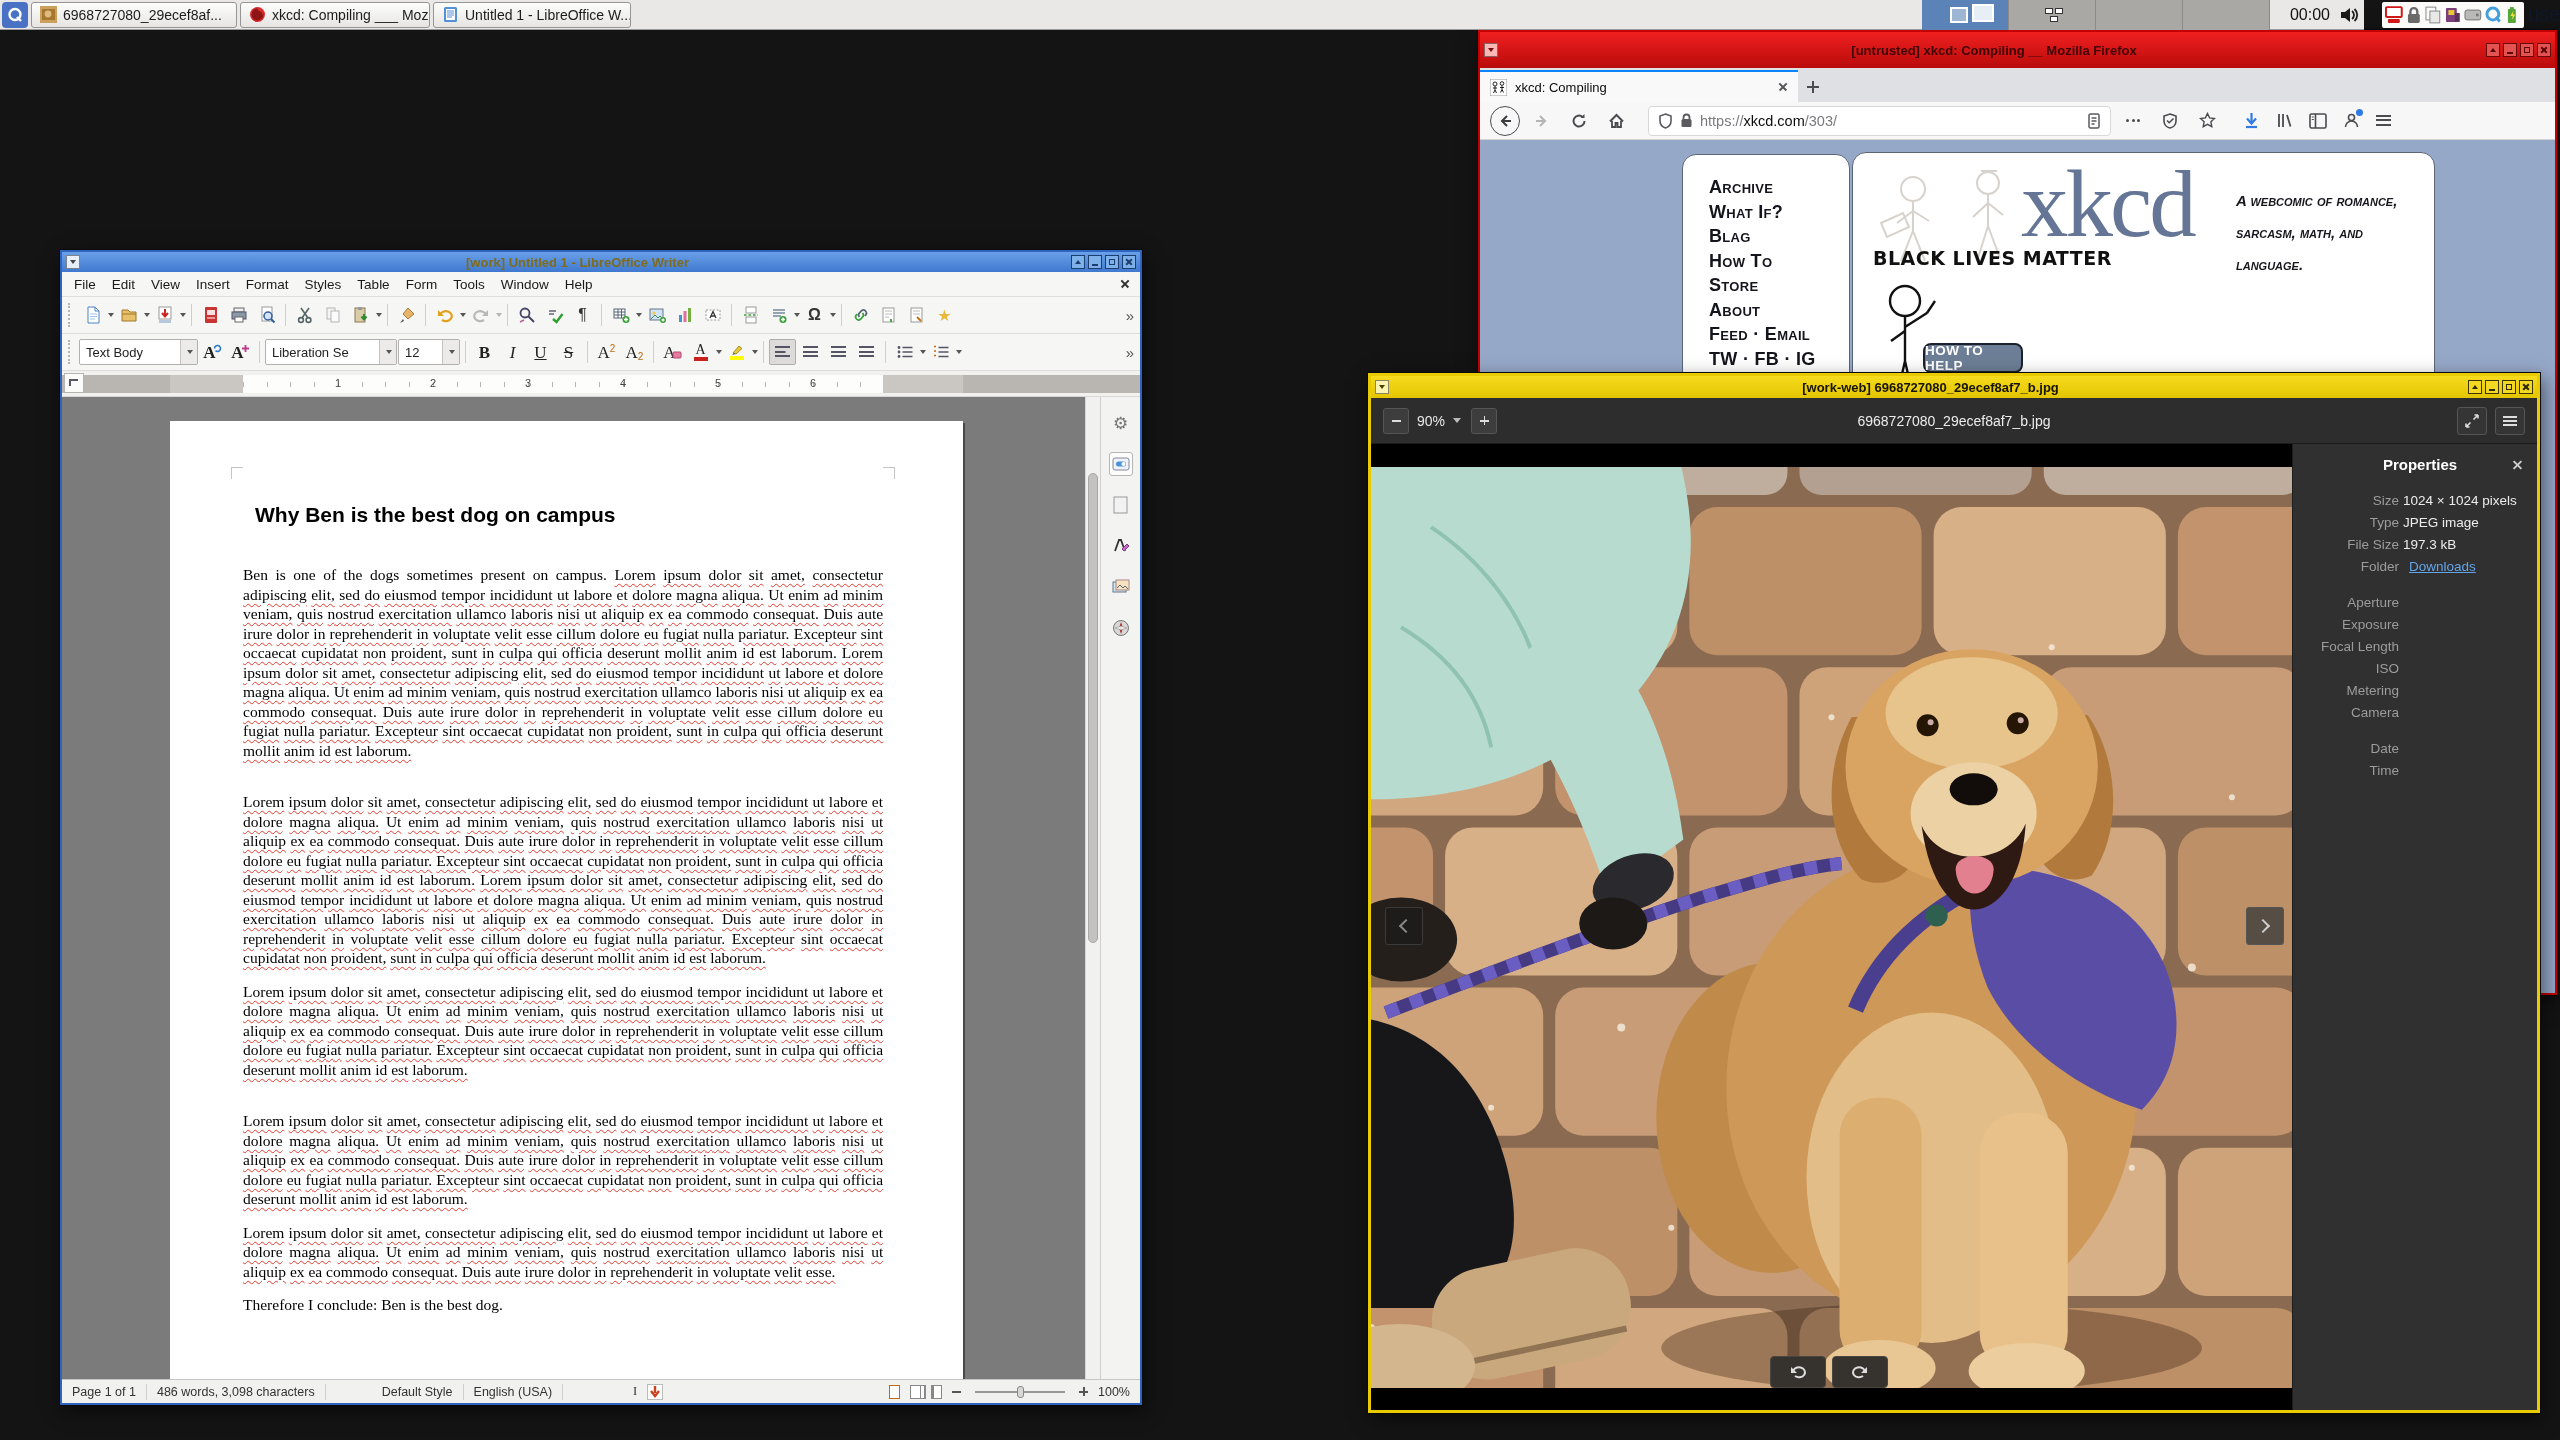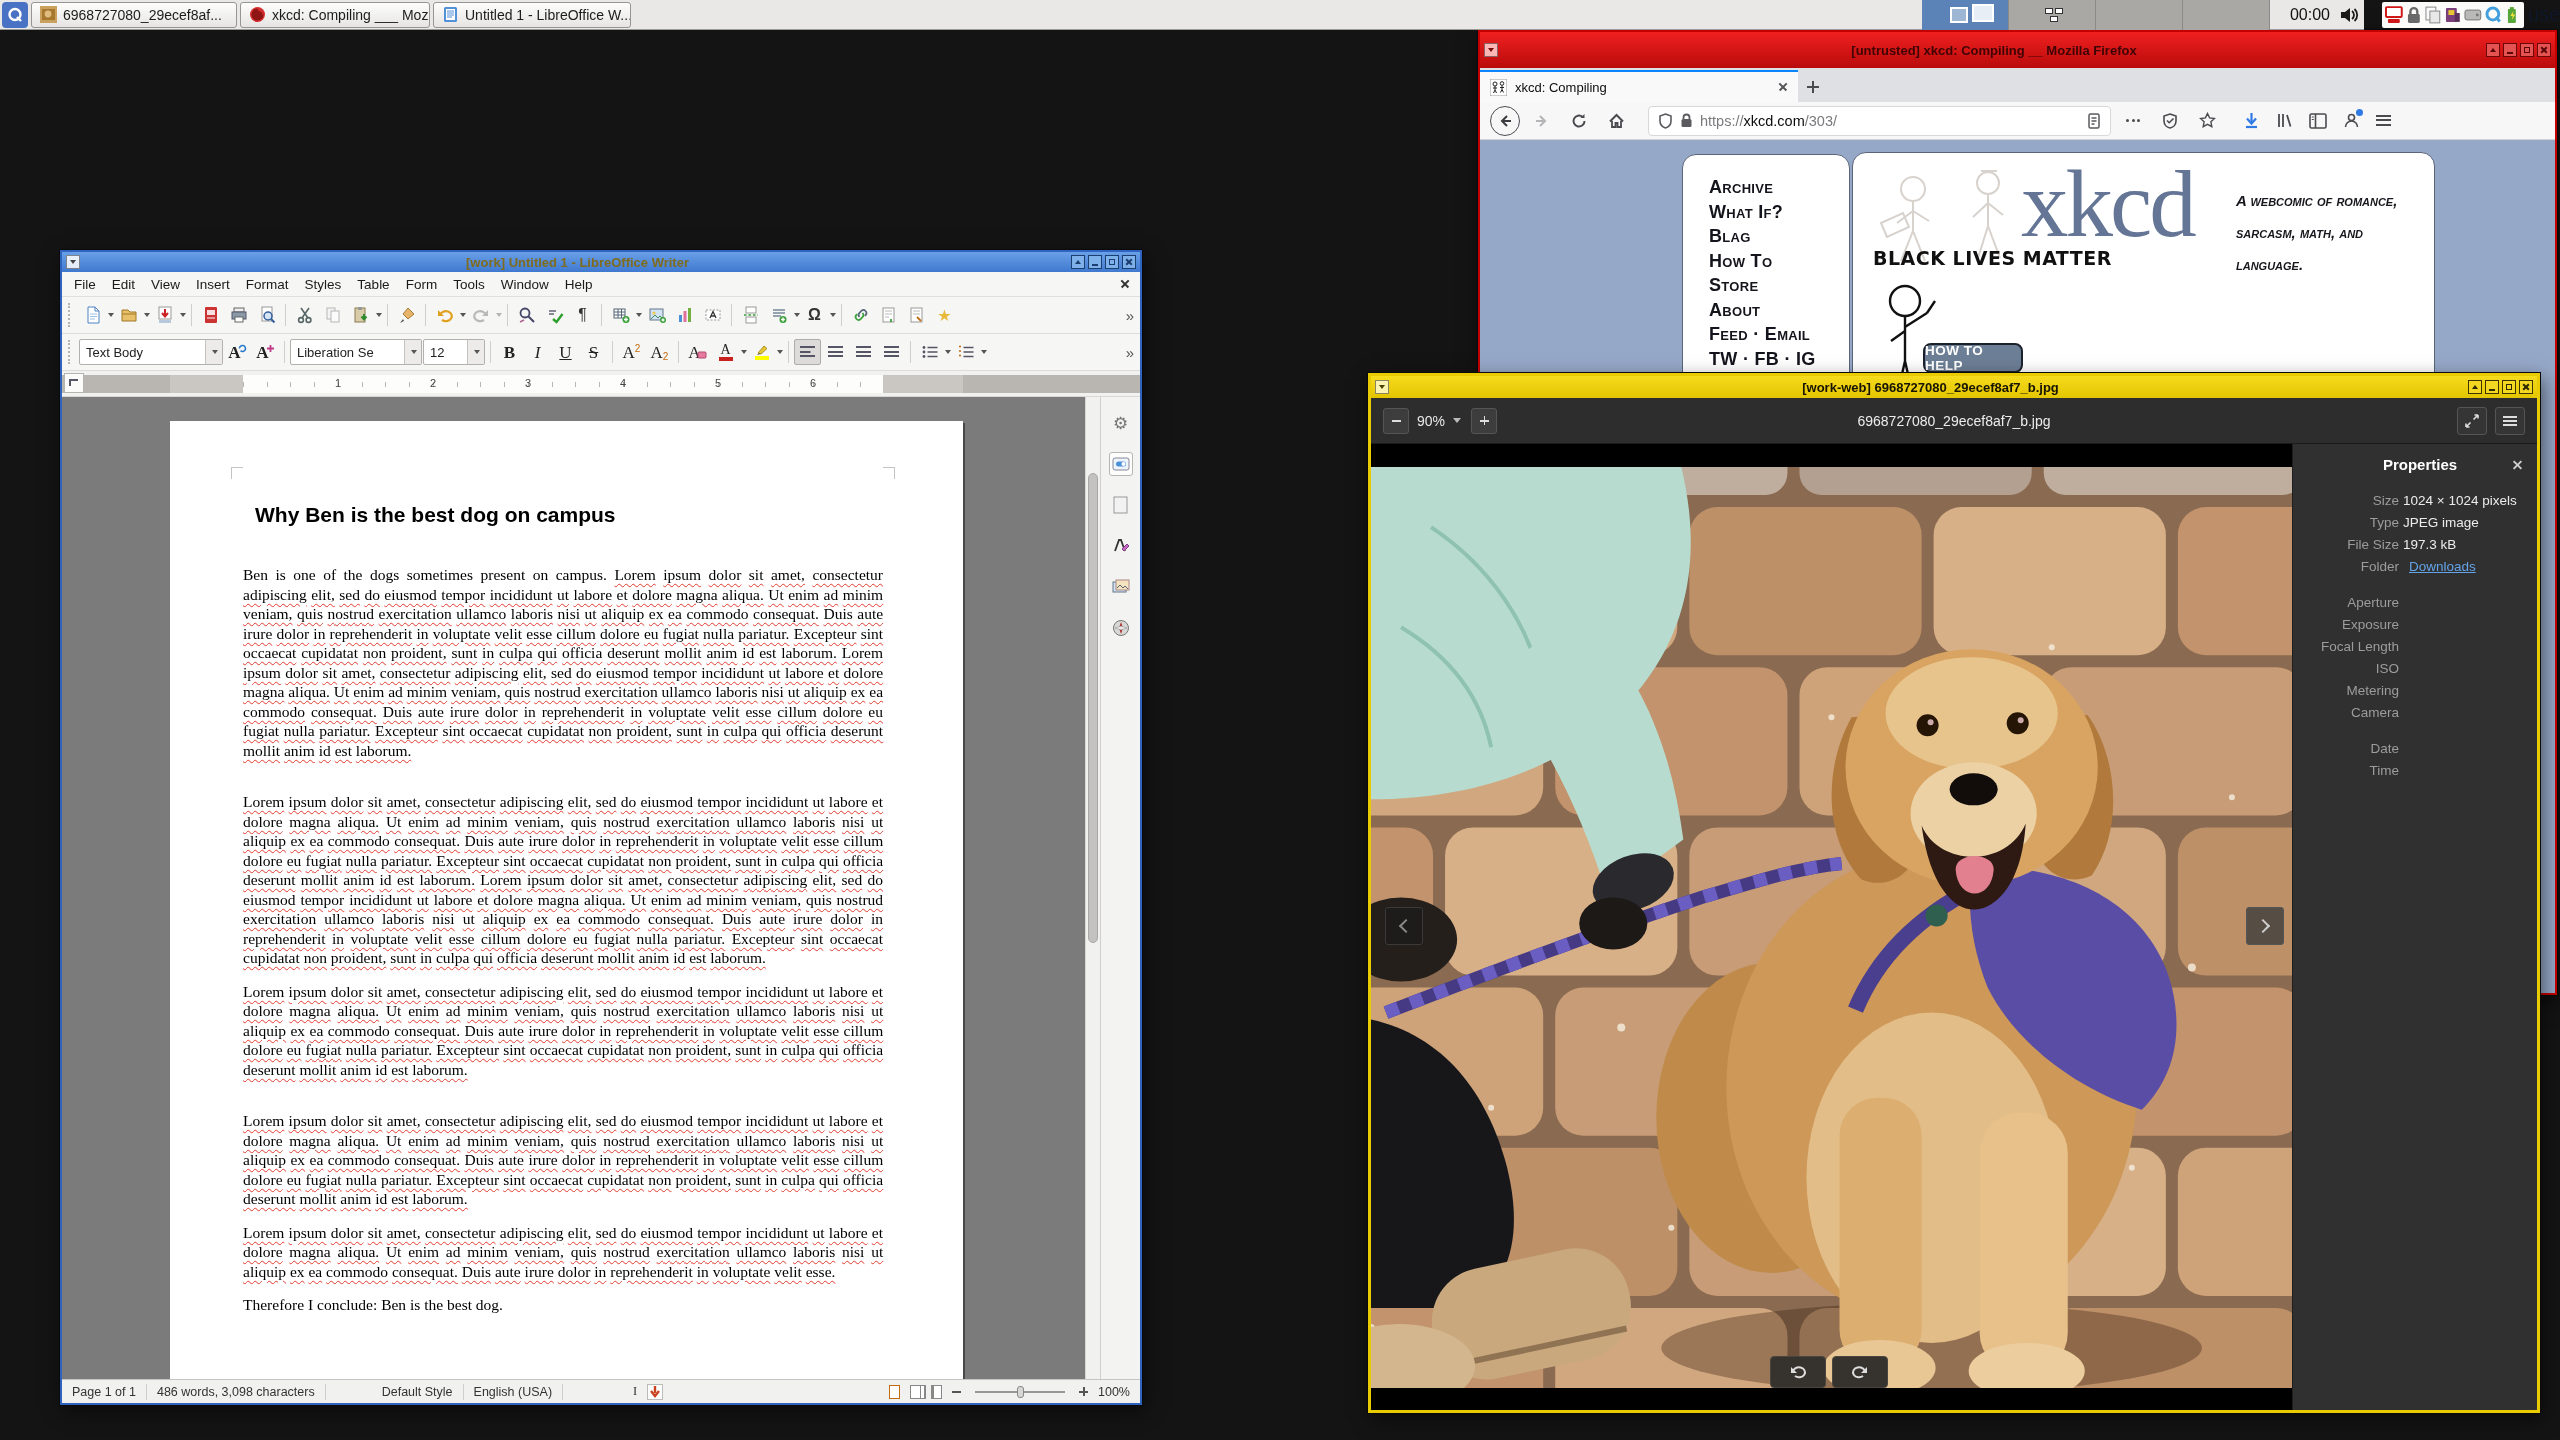--- a/index.html
+++ b/index.html
@@ -474,21 +474,21 @@
           <path d="M9 11l4 4" stroke="#c46a10" stroke-width="1.8"></path>
         </svg>
       </span>
     <span class="tbn">
         <span class="glyph" style="color:#e8b93a">★</span>
       </span>
     <span class="chev">»</span>
   </div>
   <div class="toolbar">
     <span class="grip"></span>
-    <span class="combo" style="width:144px">
+    <span class="combo" style="width:119px">
         <span class="cval">Text Body</span>
         <span class="cbtn">
           <span class="dd"></span>
         </span>
       </span>
     <span class="tbn">
         <span class="fmt-letter" style="font-weight:bold">A</span>
         <svg width="9" height="9" viewBox="0 0 9 9" style="margin:-8px 0 0 -3px">
           <path d="M1.5 4.5a3 3 0 1 1 1 2.2" fill="none" stroke="#2a7ad0" stroke-width="1.6"></path>
         </svg>

